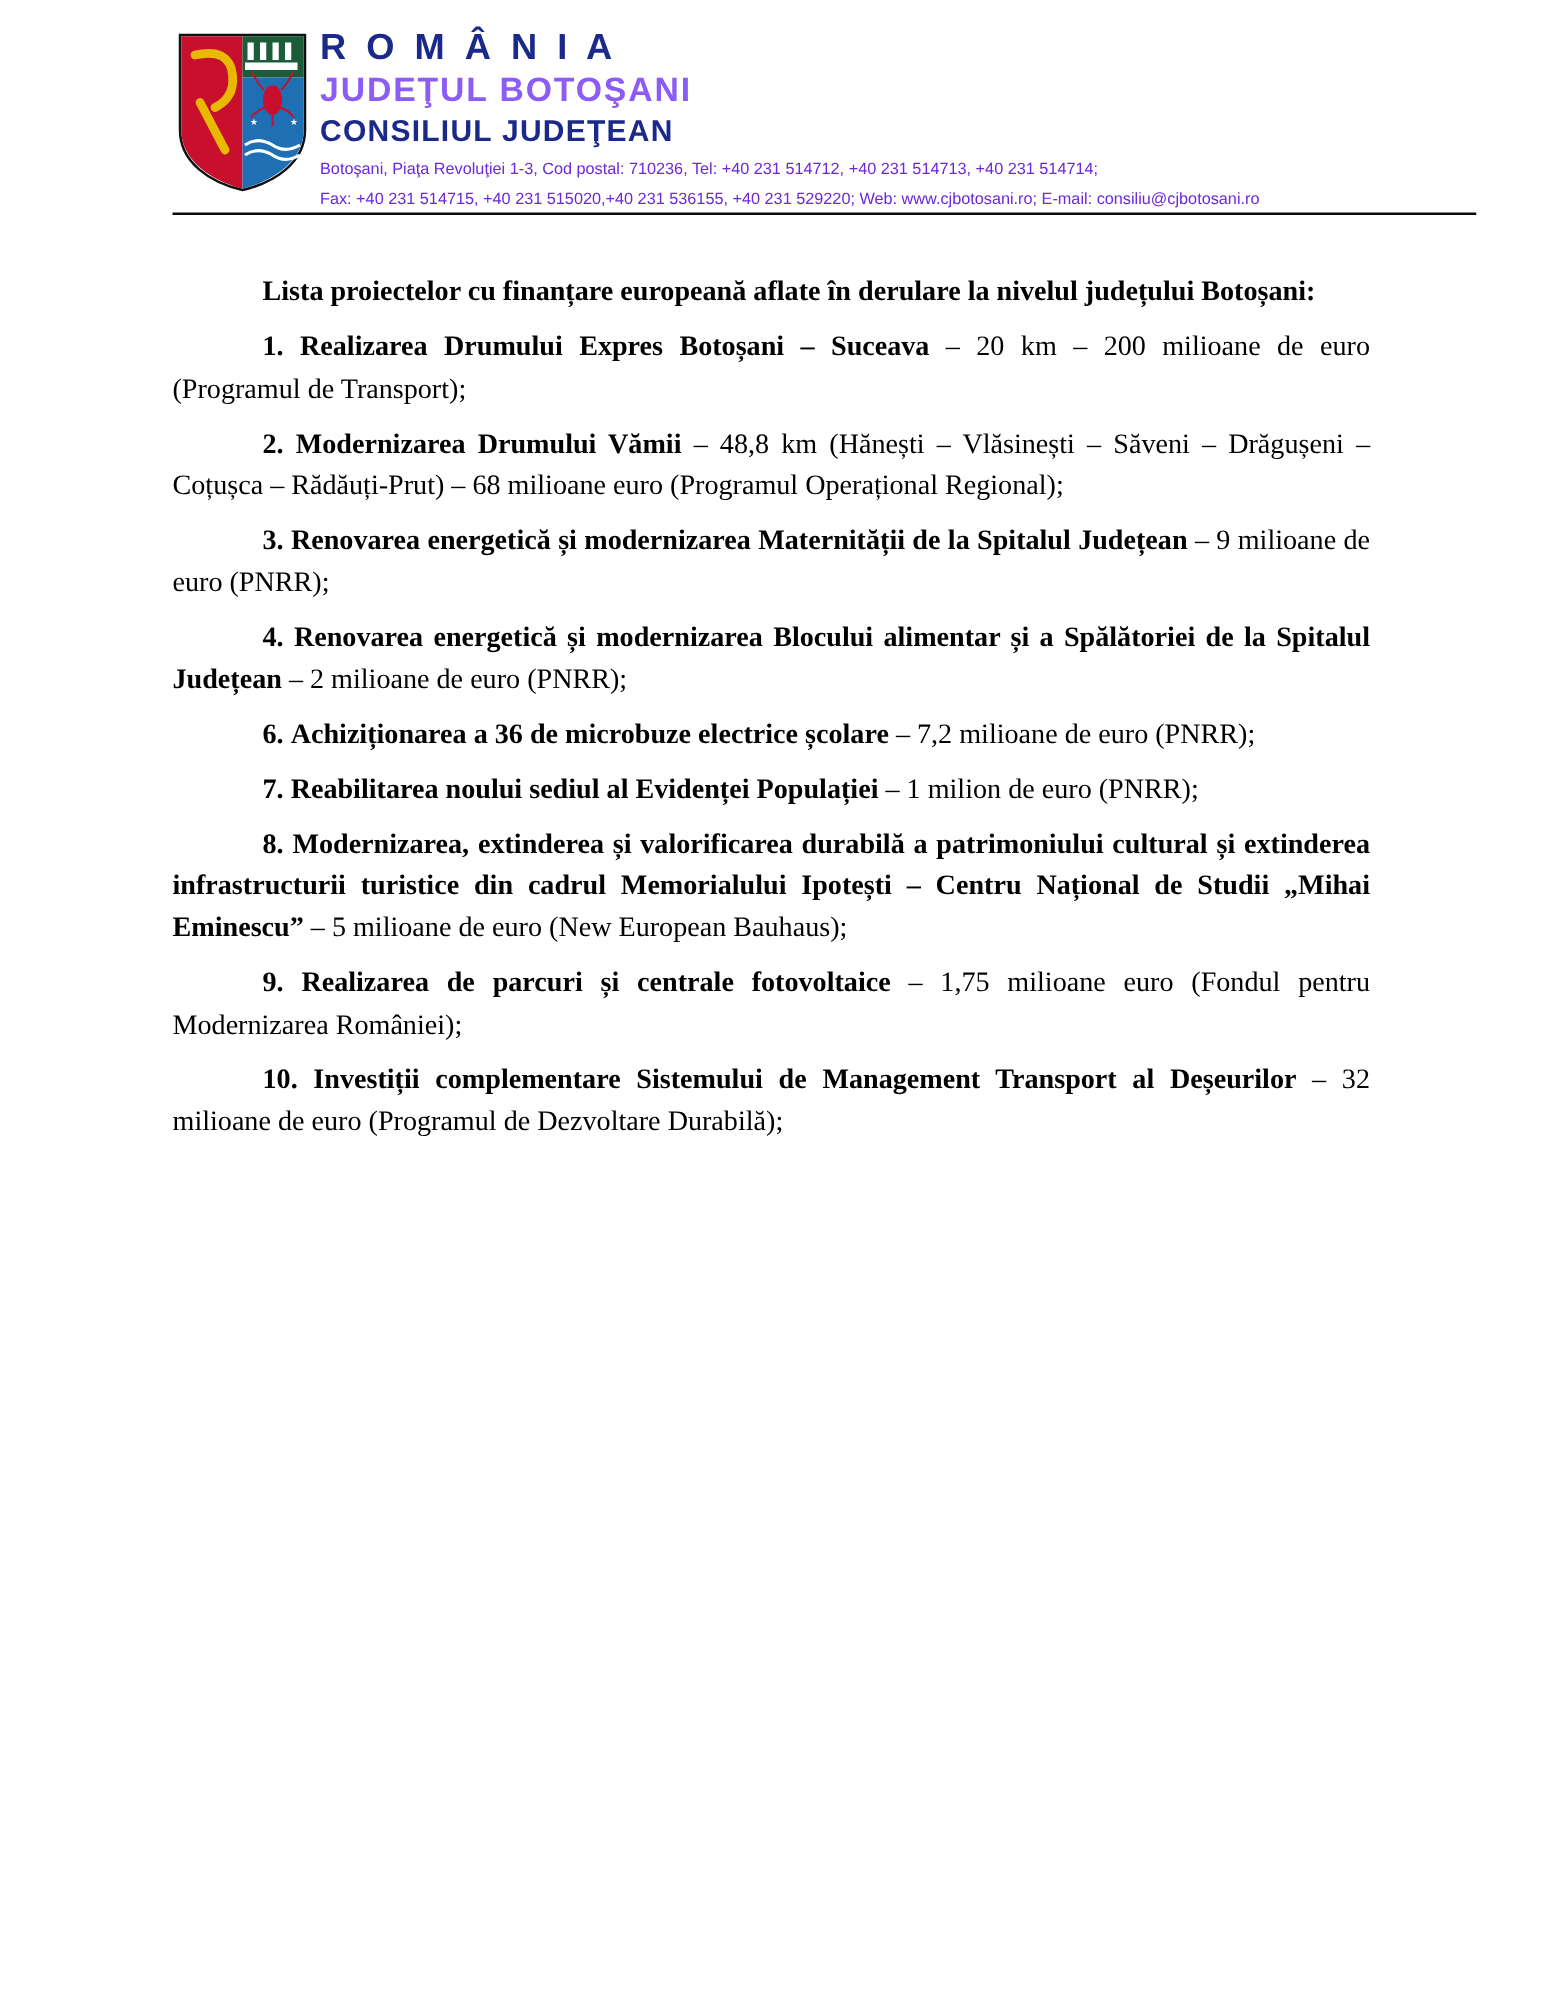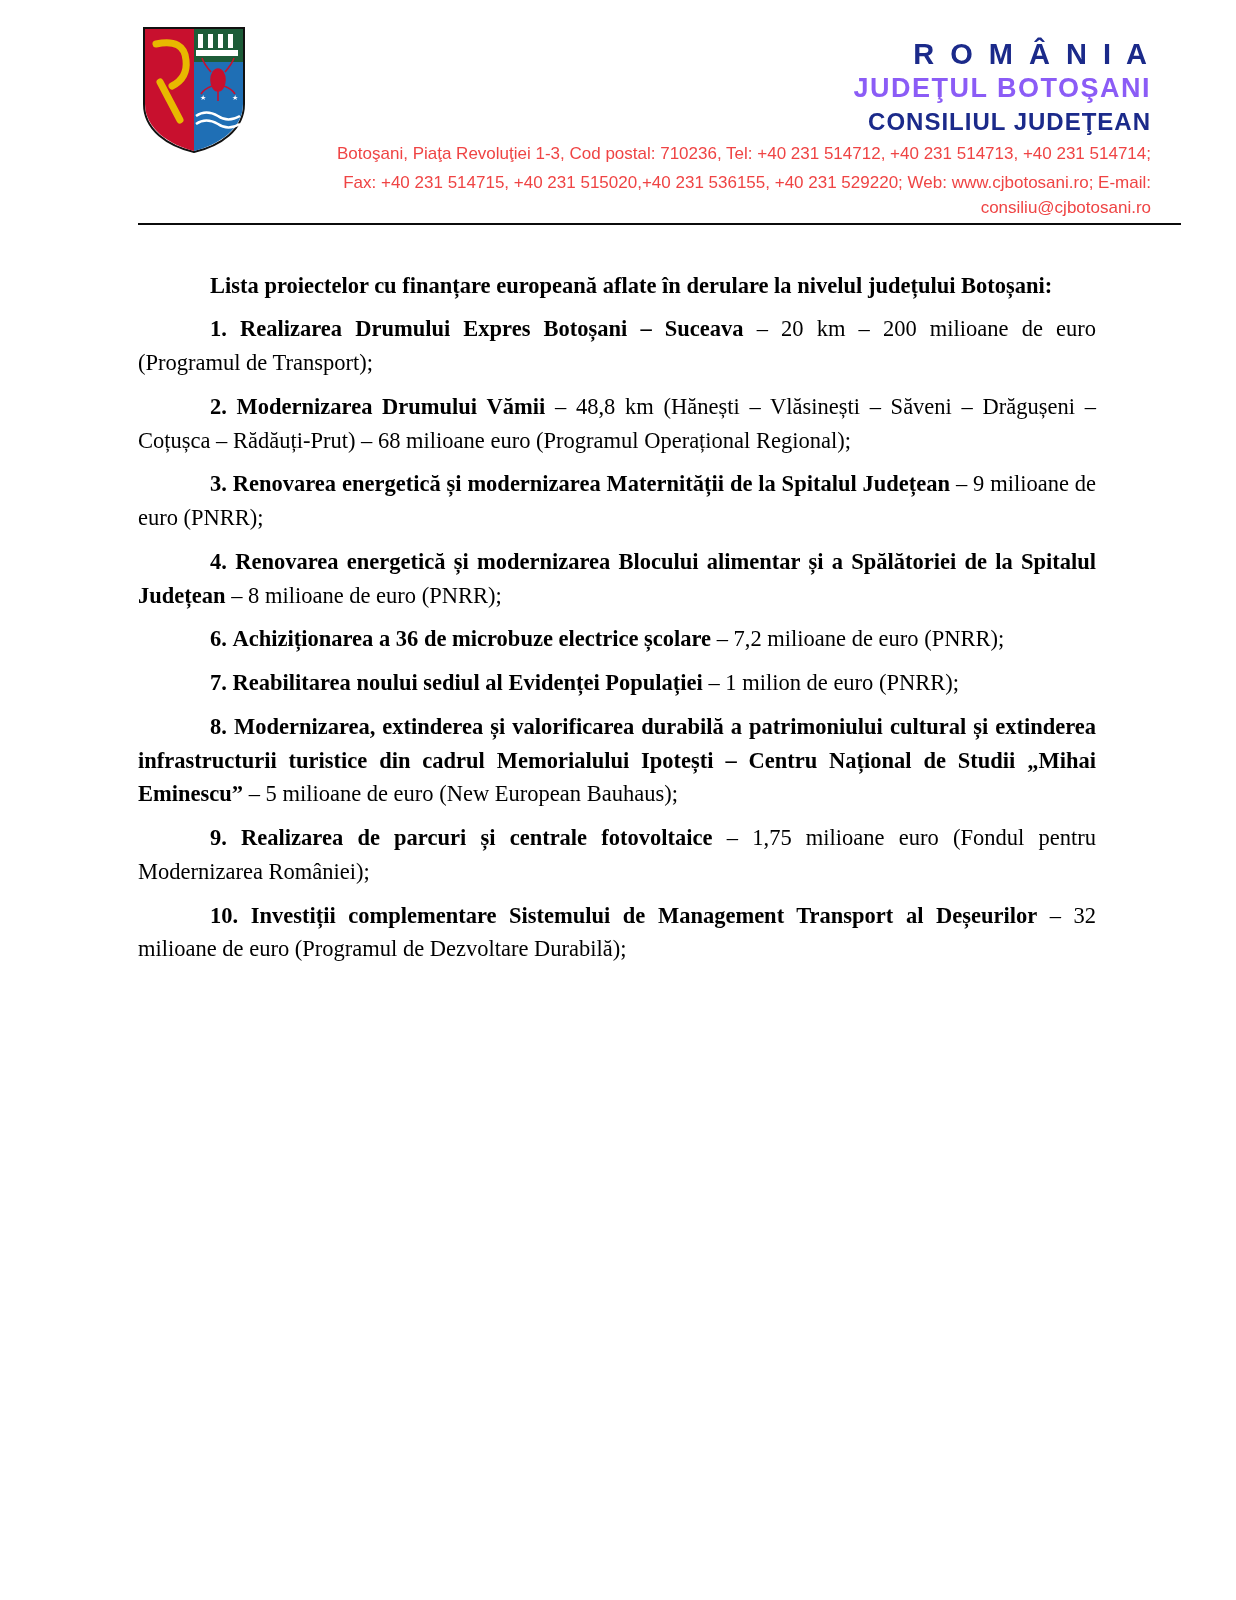--- a/index.html
+++ b/index.html
@@ -32,24 +32,23 @@
     flex: 0 0 108px;
     margin-top: 2px;
   }
   .coat-of-arms svg {
     display: block;
     width: 108px;
     height: 132px;
   }
   .header-text {
     flex: 1 1 auto;
-    text-align: right;
+    text-align: left;
     padding-left: 8px;
     padding-right: 30px;
-    margin-top: 16px;
   }
   .org-country {
     font-family: "Liberation Sans", sans-serif;
     font-weight: bold;
     color: #1b2a8a;
     font-size: 29px;
     letter-spacing: 4px;
     line-height: 1.15;
   }
   .org-county {
@@ -65,22 +64,22 @@
     font-family: "Liberation Sans", sans-serif;
     font-weight: bold;
     color: #1b2a8a;
     font-size: 24px;
     letter-spacing: 1px;
     line-height: 1.25;
     margin-top: 2px;
   }
   .contact-line {
     font-family: "Liberation Sans", sans-serif;
-    font-size: 17px;
-    color: #ef4444;
+    font-size: 13px;
+    color: #6d28d9;
     line-height: 1.45;
     margin-top: 5px;
   }
   .header-rule {
     margin: 2px 55px 0 138px;
     border-bottom: 2px solid #0b0b0b;
   }
 
   
   .content {
@@ -184,21 +183,21 @@
       <span class="b">Modernizarea Drumului Vămii</span><span> – 48,8 km (Hănești – Vlăsinești – Săveni – Drăgușeni – Coțușca – Rădăuți-Prut) – 68 milioane euro (Programul Operațional Regional);</span>
     </p>
 
     <p class="para">
       <span class="b">3.</span>
       <span class="b">Renovarea energetică și modernizarea Maternității de la Spitalul Județean</span><span> – 9 milioane de euro (PNRR);</span>
     </p>
 
     <p class="para">
       <span class="b">4.</span>
-      <span class="b">Renovarea energetică și modernizarea Blocului alimentar și a Spălătoriei de la Spitalul Județean</span><span> – 8 milioane de euro (PNRR);</span>
+      <span class="b">Renovarea energetică și modernizarea Blocului alimentar și a Spălătoriei de la Spitalul Județean</span><span> – 2 milioane de euro (PNRR);</span>
     </p>
 
 
     <p class="para">
       <span class="b">6.</span>
       <span class="b">Achiziționarea a 36 de microbuze electrice școlare</span><span> – 7,2 milioane de euro (PNRR);</span>
     </p>
 
     <p class="para">
       <span class="b">7.</span>

